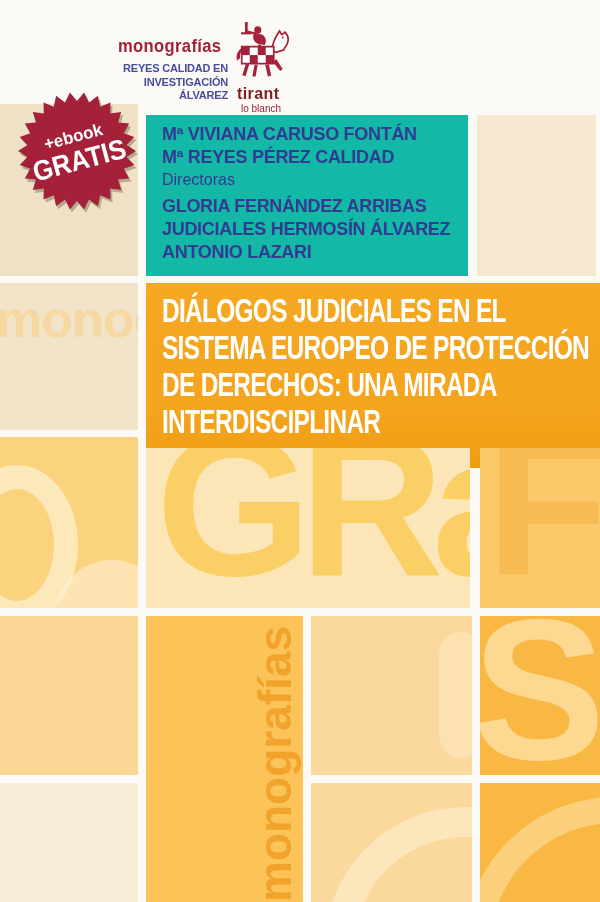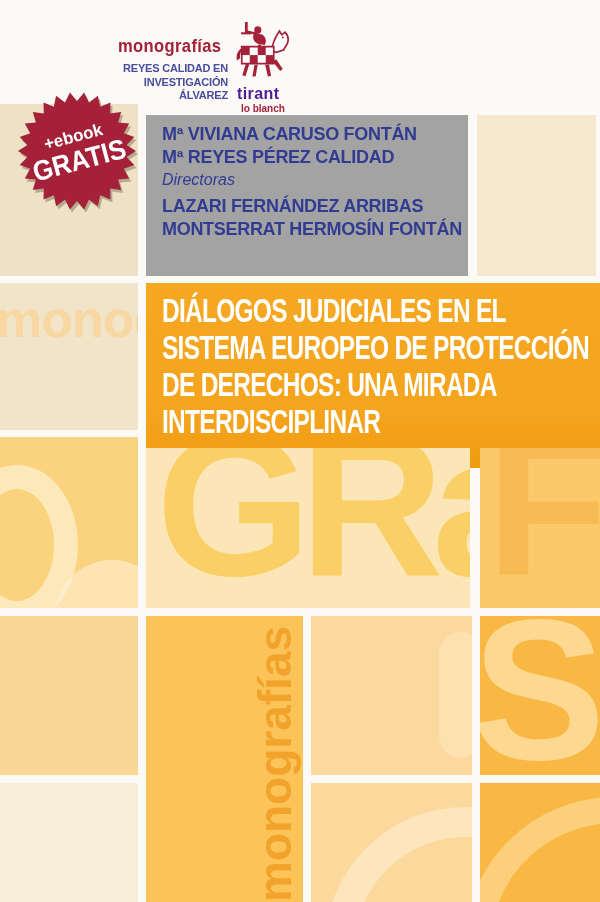--- a/index.html
+++ b/index.html
@@ -5,34 +5,34 @@
   html,body{margin:0;padding:0;background:#e8e8e6;}
   #cover{position:relative;width:600px;height:902px;background:#fbfaf6;overflow:hidden;
          font-family:"Liberation Sans",sans-serif;}
   .panel{position:absolute;overflow:hidden;}
   
   .brand{position:absolute;left:118px;top:36px;font-size:18px;font-weight:bold;
          color:#a42139;transform:scaleX(.92);transform-origin:left top;letter-spacing:.4px;}
   .tagline{position:absolute;left:98px;top:62px;width:130px;text-align:right;
            font-size:11px;font-weight:bold;color:#474c9c;line-height:13.5px;letter-spacing:-.2px;}
   .tirant{position:absolute;left:237px;top:85px;font-size:16px;font-weight:bold;
-          color:#4c1d95;letter-spacing:.4px;}
-  .loblanch{position:absolute;left:241px;top:103px;font-size:10px;font-weight:bold;color:#a42139;}
+          color:#7f1d1d;letter-spacing:.4px;}
+  .loblanch{position:absolute;left:241px;top:103px;font-size:10px;font-weight:normal;color:#a42139;}
   
   .badge-wrap{position:absolute;left:16px;top:90px;width:122px;height:122px;}
   .badge-wrap svg{position:absolute;left:0;top:0;filter:drop-shadow(2px 3px 0 rgba(110,105,70,.45));}
   .badge-text{position:absolute;left:0;top:0;width:122px;height:122px;display:flex;
               flex-direction:column;align-items:center;justify-content:center;
               transform:rotate(-15deg);color:#fff;line-height:1;}
   .badge-text .l1{font-size:17px;font-weight:bold;}
   .badge-text .l2{font-size:28px;font-weight:bold;transform:scaleX(.92);margin-top:2px;}
   
   .authors{position:absolute;left:16px;top:8px;}
   .author-name{font-size:18px;font-weight:bold;color:#323b92;line-height:23px;letter-spacing:-.3px;}
-  .author-role{font-size:16px;font-style:italic;color:#323b92;line-height:21px;}
+  .author-role{font-size:16px;color:#323b92;line-height:21px;}
   .grp2{margin-top:5px;}
   
   .title-block{position:absolute;left:16px;top:9px;}
   .title-line{font-size:34px;font-weight:bold;color:#ffffff;line-height:37px;
               letter-spacing:-1px;transform:scaleX(.72);transform-origin:left top;white-space:nowrap;}
   
   .ghost{position:absolute;font-weight:bold;white-space:nowrap;line-height:1;}
   .ghost-m{left:-2px;top:168px;width:200px;text-align:center;font-size:105px;
            color:rgba(255,253,248,.85);transform:rotate(-90deg);}
   .ghost-word{left:-4px;top:10px;font-size:52px;color:#f7d7a2;letter-spacing:-1px;}
@@ -55,27 +55,28 @@
   <div class="panel" style="left:0;top:283px;width:138px;height:147px;background:#f2e4c8;">
     <div class="ghost ghost-word">monografías</div>
   </div>
   <div class="panel" style="left:0;top:437px;width:138px;height:171px;background:#fbd37e;">
     <div class="ring" style="left:-44px;top:28px;width:74px;height:112px;border:24px solid rgba(255,246,226,.6);"></div>
     <div class="disc" style="left:54px;top:123px;width:116px;height:116px;background:rgba(255,240,214,.6);"></div>
   </div>
   <div class="panel" style="left:0;top:616px;width:138px;height:159px;background:#fbd795;"></div>
   <div class="panel" style="left:0;top:783px;width:138px;height:119px;background:#f9eed8;"></div>
 
-  <div class="panel" style="left:146px;top:115px;width:322px;height:161px;background:#a3a3a3;">
+  <div class="panel" style="left:146px;top:115px;width:322px;height:161px;background:#14b8a6;">
     <div class="authors">
       <div class="author-name">Mª VIVIANA CARUSO FONTÁN</div>
       <div class="author-name">Mª REYES PÉREZ CALIDAD</div>
       <div class="author-role">Directoras</div>
-      <div class="author-name grp2">LAZARI FERNÁNDEZ ARRIBAS</div>
-      <div class="author-name">MONTSERRAT HERMOSÍN FONTÁN</div>
+      <div class="author-name grp2">GLORIA FERNÁNDEZ ARRIBAS</div>
+      <div class="author-name">JUDICIALES HERMOSÍN ÁLVAREZ</div>
+      <div class="author-name">ANTONIO LAZARI</div>
 
     </div>
   </div>
   <div class="panel" style="left:477px;top:115px;width:119px;height:161px;background:#f6e8ce;"></div>
 
   <div class="panel" style="left:146px;top:283px;width:454px;height:185px;
               background:linear-gradient(180deg,#f6a823 0%,#f4a41d 70%,#ef9c10 100%);padding-left:24px;">
     <div class="title-block">
       <div class="title-line">DIÁLOGOS JUDICIALES EN EL</div>
       <div class="title-line">SISTEMA EUROPEO DE PROTECCIÓN</div>

